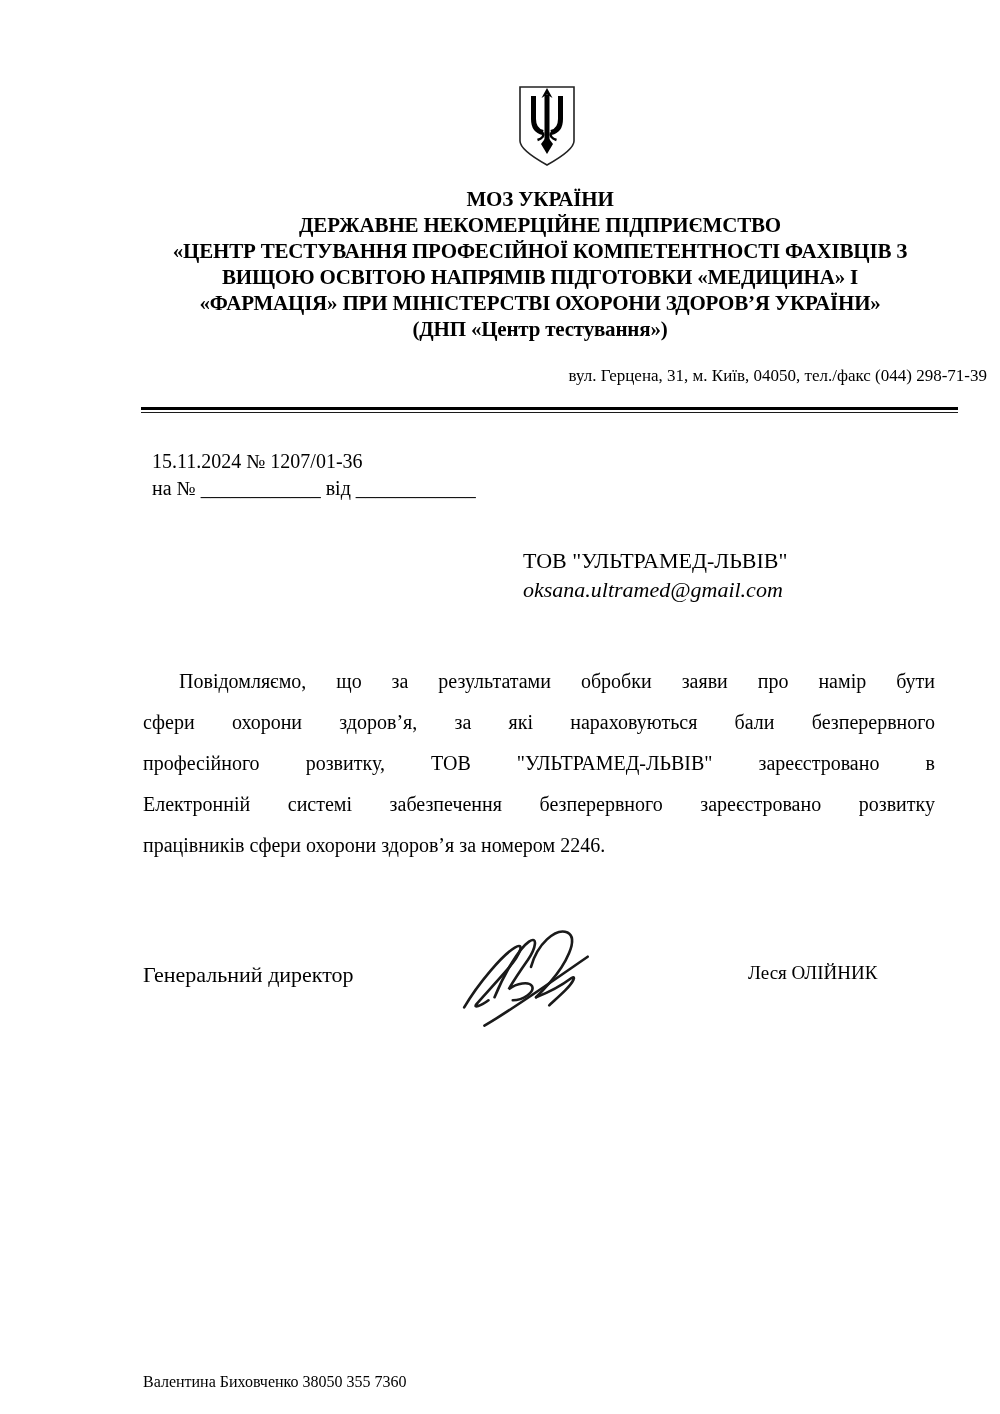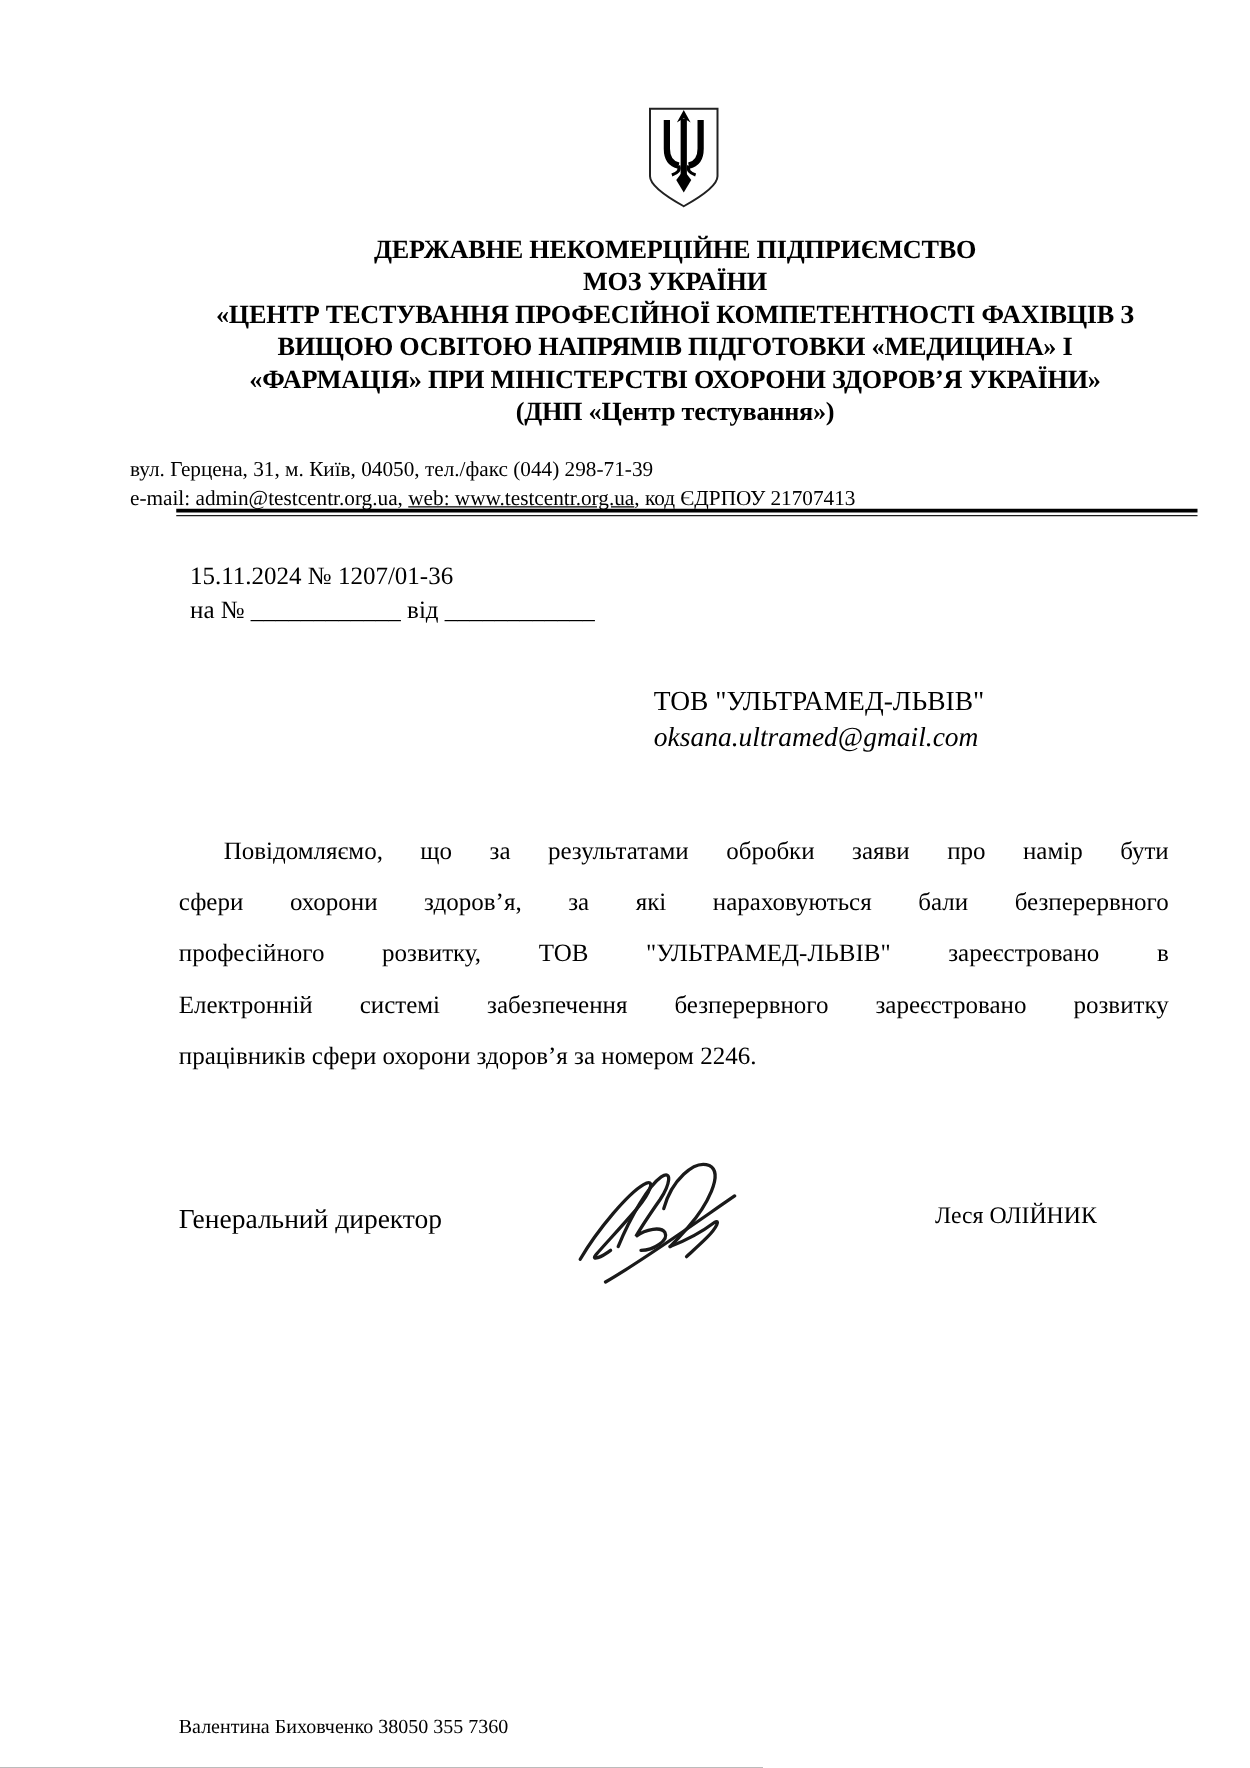--- a/index.html
+++ b/index.html
@@ -9,22 +9,22 @@
     font-family:"Liberation Serif","DejaVu Serif",serif;
     overflow:hidden;
   }
   .emblem { position:absolute; left:516px; top:84px; width:62px; height:84px; }
   .org-block {
     position:absolute; left:104px; top:186px; width:872px;
     text-align:center; font-weight:bold; font-size:21px; line-height:26px;
     letter-spacing:-0.2px;
   }
   .addr-block {
-    position:absolute; left:104px; top:364px; width:872px;
-    text-align:left; font-size:17px; line-height:23px;
+    position:absolute; left:115px; top:364px; width:872px;
+    text-align:right; font-size:17px; line-height:23px;
   }
   .weblink { text-decoration:underline; color:#000; }
   .rule {
     position:absolute; left:141px; top:407px; width:817px; height:2px;
     border-top:3px solid #000; border-bottom:1px solid #1c1c1c;
   }
   .ref { position:absolute; left:152px; top:448px; font-size:20px; line-height:27px; }
   .recipient { position:absolute; left:523px; top:546px; font-size:22px; line-height:29px; }
   .recipient .it { font-style:italic; }
   .bodytext { position:absolute; left:143px; top:629px; width:792px; font-size:20px;margin-top:32px; }
@@ -50,31 +50,30 @@
         <path d="M31,11 V57" stroke-width="5"></path>
         <path d="M27,48.5 q2,5 -5.5,7.5" stroke-width="2.5"></path>
         <path d="M35,48.5 q-2,5 5.5,7.5" stroke-width="2.5"></path>
       </g>
       <path d="M31,4 L25.5,14 L31,10.5 L36.5,14 Z" fill="#000000"></path>
       <path d="M31,52 L25,60 L31,70 L37,60 Z" fill="#000000"></path>
     </svg>
   </div>
 
   <div class="org-block">
+    <div>МОЗ УКРАЇНИ</div>
     <div>ДЕРЖАВНЕ НЕКОМЕРЦІЙНЕ ПІДПРИЄМСТВО</div>
-    <div>МОЗ УКРАЇНИ</div>
     <div>«ЦЕНТР ТЕСТУВАННЯ ПРОФЕСІЙНОЇ КОМПЕТЕНТНОСТІ ФАХІВЦІВ З</div>
     <div>ВИЩОЮ ОСВІТОЮ НАПРЯМІВ ПІДГОТОВКИ «МЕДИЦИНА» І</div>
     <div>«ФАРМАЦІЯ» ПРИ МІНІСТЕРСТВІ ОХОРОНИ ЗДОРОВ’Я УКРАЇНИ»</div>
     <div>(ДНП «Центр тестування»)</div>
   </div>
 
   <div class="addr-block">
     <div>вул. Герцена, 31, м. Київ, 04050, тел./факс (044) 298-71-39</div>
-    <div><span>e-mail: admin@testcentr.org.ua, </span><span class="weblink">web: www.testcentr.org.ua</span><span>, код ЄДРПОУ 21707413</span></div>
   </div>
 
   <div class="rule"></div>
 
   <div class="ref">
     <div>15.11.2024 № 1207/01-36</div>
     <div>на № ____________ від ____________</div>
   </div>
 
   <div class="recipient">

